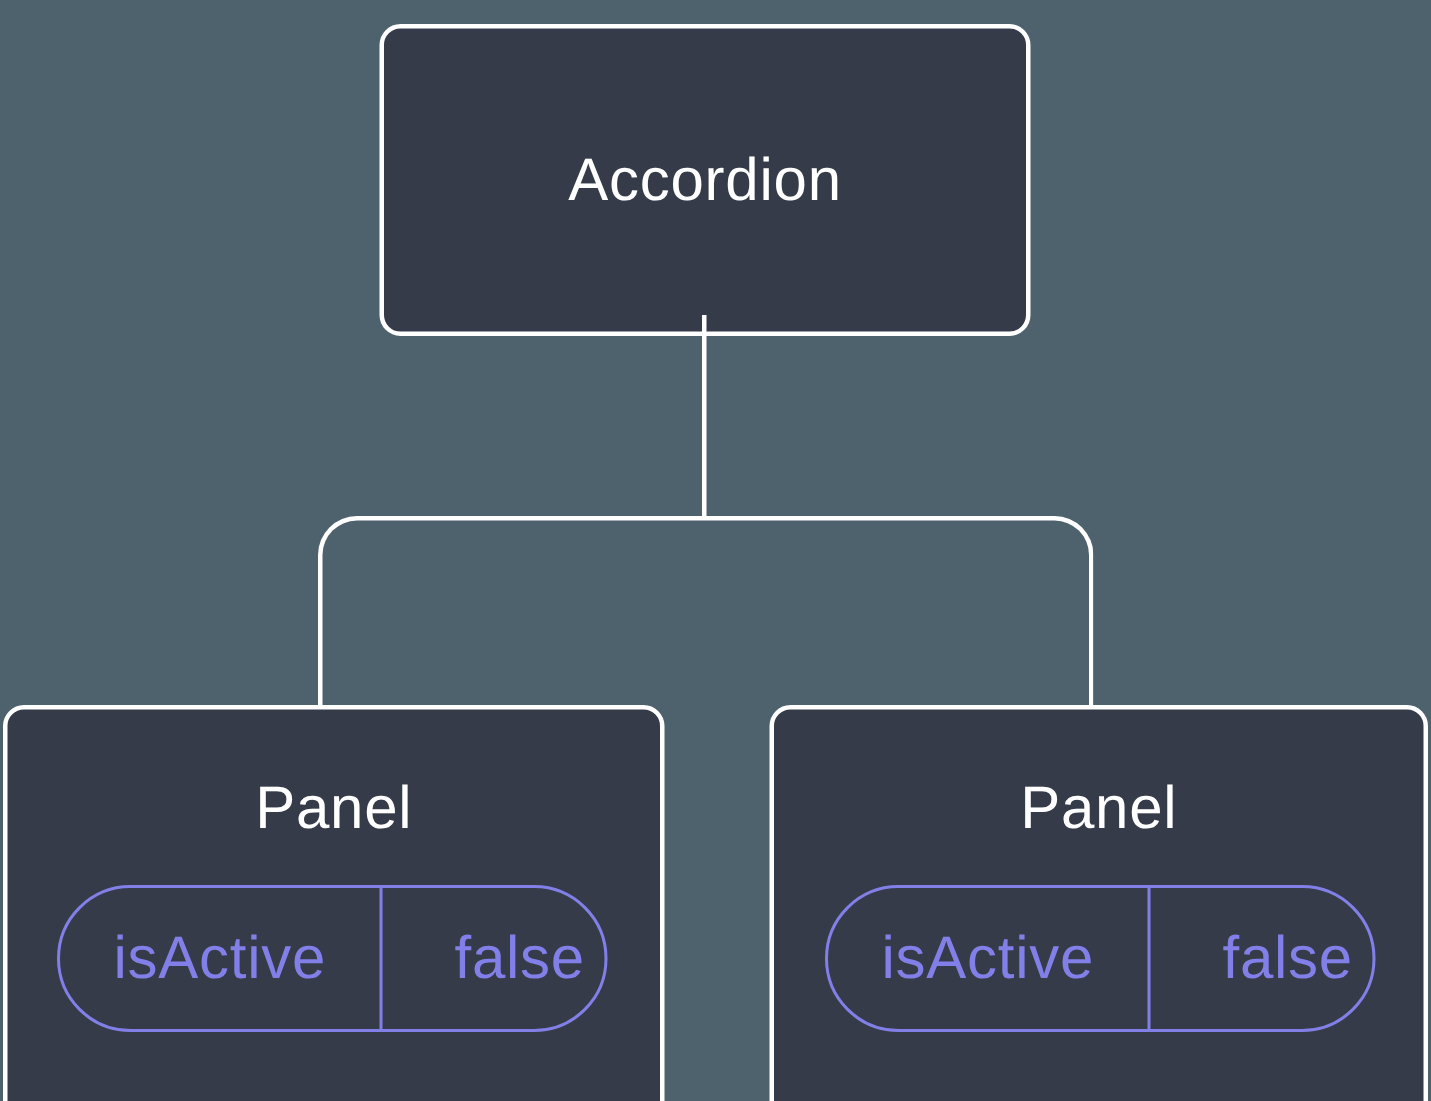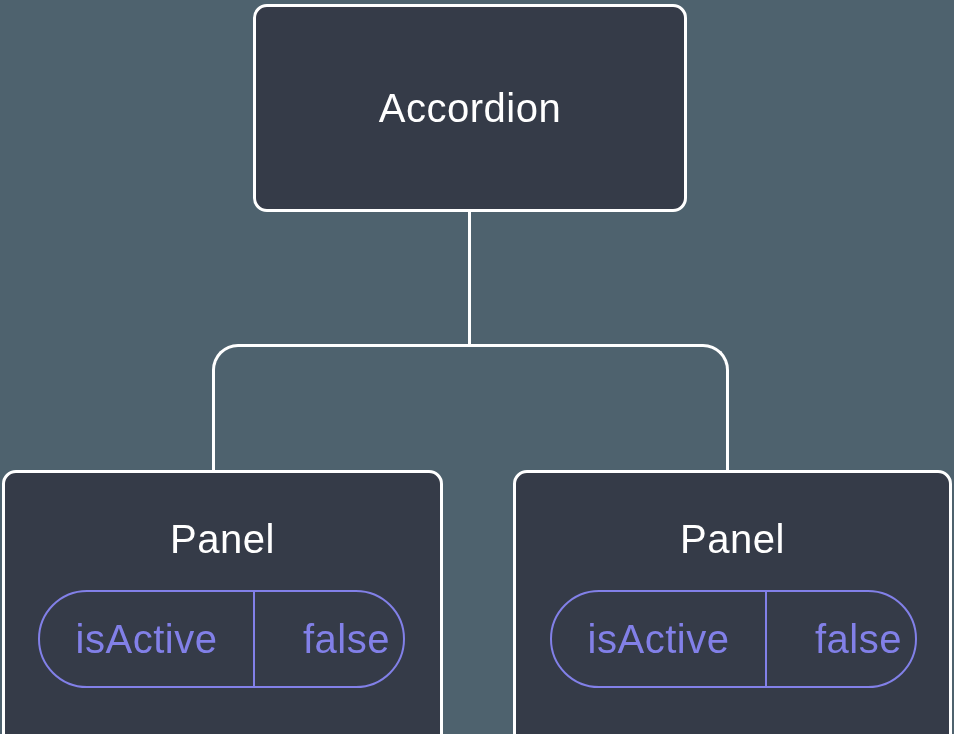--- a/index.html
+++ b/index.html
@@ -21,21 +21,21 @@
   
   .node {
     position: absolute;
     background: #353b48;
     border: 3px solid #ffffff;
     border-radius: 14px;
     box-sizing: border-box;
   }
   .node-root {
     left: 253px;
-    top: 4px;
+    top: 16px;
     width: 434px;
     height: 208px;
     display: flex;
     align-items: center;
     justify-content: center;
   }
   .node-label {
     color: #ffffff;
     font-size: 40px;
     font-weight: 500;

